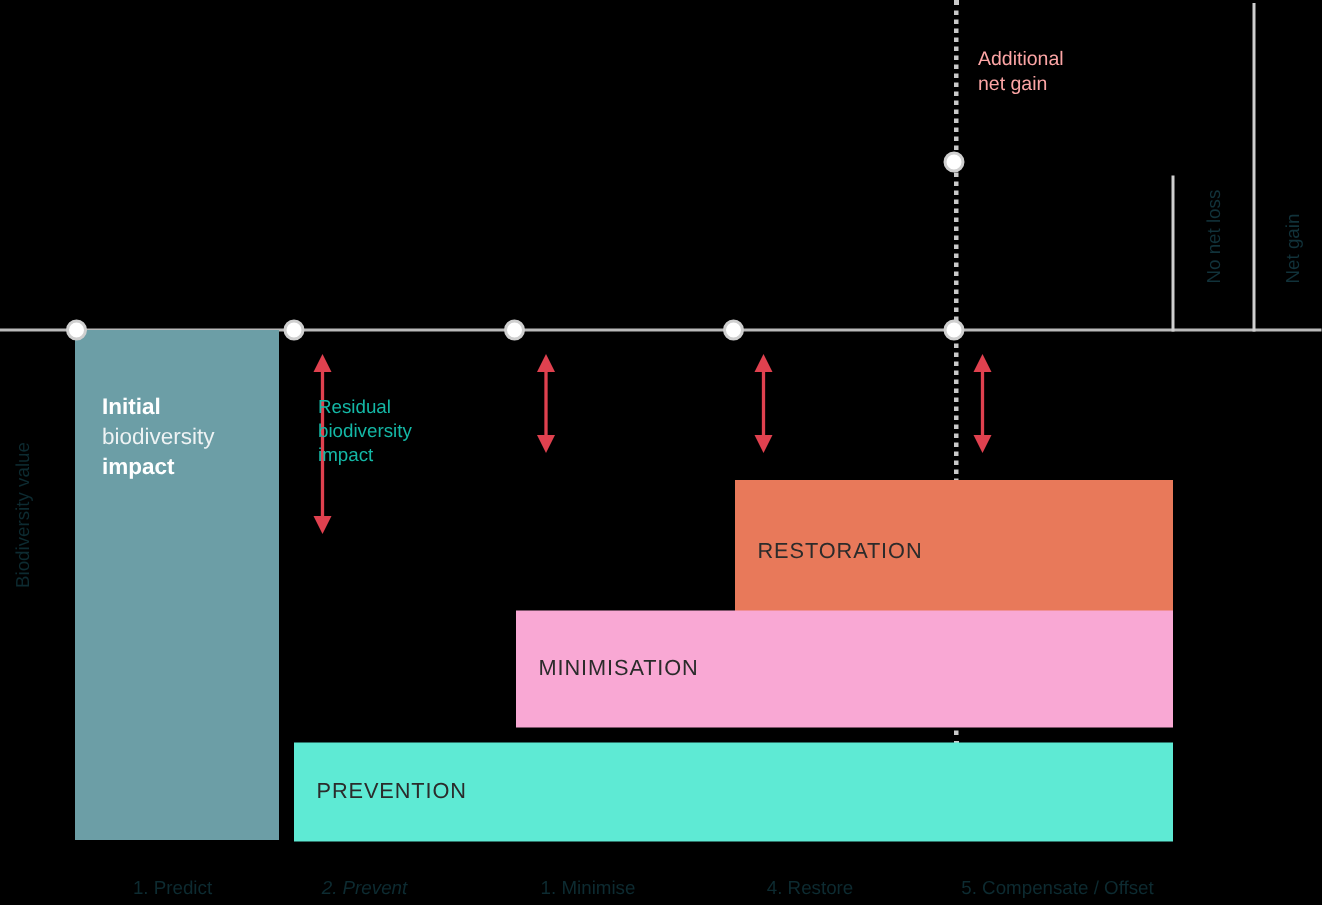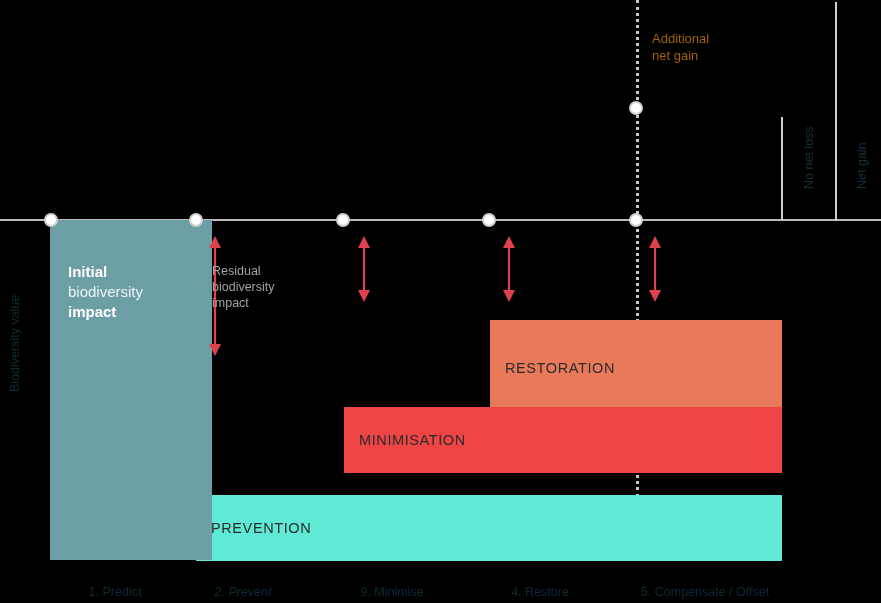--- a/index.html
+++ b/index.html
@@ -32,41 +32,41 @@
   .block{
     position:absolute;box-sizing:border-box;
     display:flex;align-items:center;
   }
   .block .block-label{
     font-size:14.5px;letter-spacing:.6px;color:#2b2b2b;
     padding-left:15px;white-space:nowrap;
   }
 
   .impact-bar{
-    position:absolute;left:50px;top:220px;width:162px;height:340px;
+    position:absolute;left:50px;top:220px;width:136px;height:340px;
     background:#6c9ea6;
     display:flex;align-items:flex-start;
   }
   .impact-text{
     margin:42px 0 0 18px;font-size:15px;line-height:20px;color:#ffffff;
   }
   .impact-text b{font-weight:700;display:block;}
   .impact-text span{font-weight:400;display:block;color:#eef3f4;}
 
   
   .arrow{position:absolute;width:22px;}
   .arrow svg{display:block;}
   .arrow-label{
-    position:absolute;font-size:12.5px;line-height:16px;color:#a3a3a3;
+    position:absolute;font-size:12.5px;line-height:16px;color:#14b8a6;
     white-space:nowrap;
   }
 
   
   .annot{
-    position:absolute;font-size:13px;line-height:17px;color:#a16207;
+    position:absolute;font-size:13px;line-height:17px;color:#fca5a5;
     white-space:nowrap;
   }
   .rot-label{
     position:absolute;font-size:12.5px;color:#11323a;white-space:nowrap;
     transform-origin:left bottom;transform:rotate(-90deg);
   }
 
   
   .xlabel{
     position:absolute;bottom:4px;font-size:12.5px;color:#0d2b31;
@@ -86,21 +86,21 @@
 
   <div class="axis-line"></div>
 
   <div class="vsep" style="left:781px;top:117px;height:104px;"></div>
   <div class="vsep" style="left:835px;top:2px;height:219px;"></div>
 
   <div class="block" style="left:490px;top:320px;width:292px;height:96px;background:#e8795a;">
     <span class="block-label">RESTORATION</span>
   </div>
 
-  <div class="block" style="left:344px;top:407px;width:438px;height:66px;background:#ef4444;">
+  <div class="block" style="left:344px;top:407px;width:438px;height:78px;background:#f9a8d4;">
     <span class="block-label">MINIMISATION</span>
   </div>
 
   <div class="block" style="left:196px;top:495px;width:586px;height:66px;background:#5eead4;">
     <span class="block-label">PREVENTION</span>
   </div>
 
   <div class="impact-bar">
     <div class="impact-text">
       <b>Initial</b>
@@ -160,17 +160,17 @@
 
 
   <div class="rot-label" style="left:816px;top:175px;">No net loss</div>
 
   <div class="rot-label" style="left:869px;top:175px;">Net gain</div>
 
   <div class="ylabel" style="left:22px;top:378px;">Biodiversity value</div>
 
   <div class="xlabel" style="left:115px;">1. Predict</div>
   <div class="xlabel" style="left:243px;font-style:italic;">2. Prevent</div>
-  <div class="xlabel" style="left:392px;">9. Minimise</div>
+  <div class="xlabel" style="left:392px;">1. Minimise</div>
   <div class="xlabel" style="left:540px;">4. Restore</div>
   <div class="xlabel" style="left:705px;text-align:right;">5. Compensate / Offset</div>
 
 </div>
 
 </body></html>

